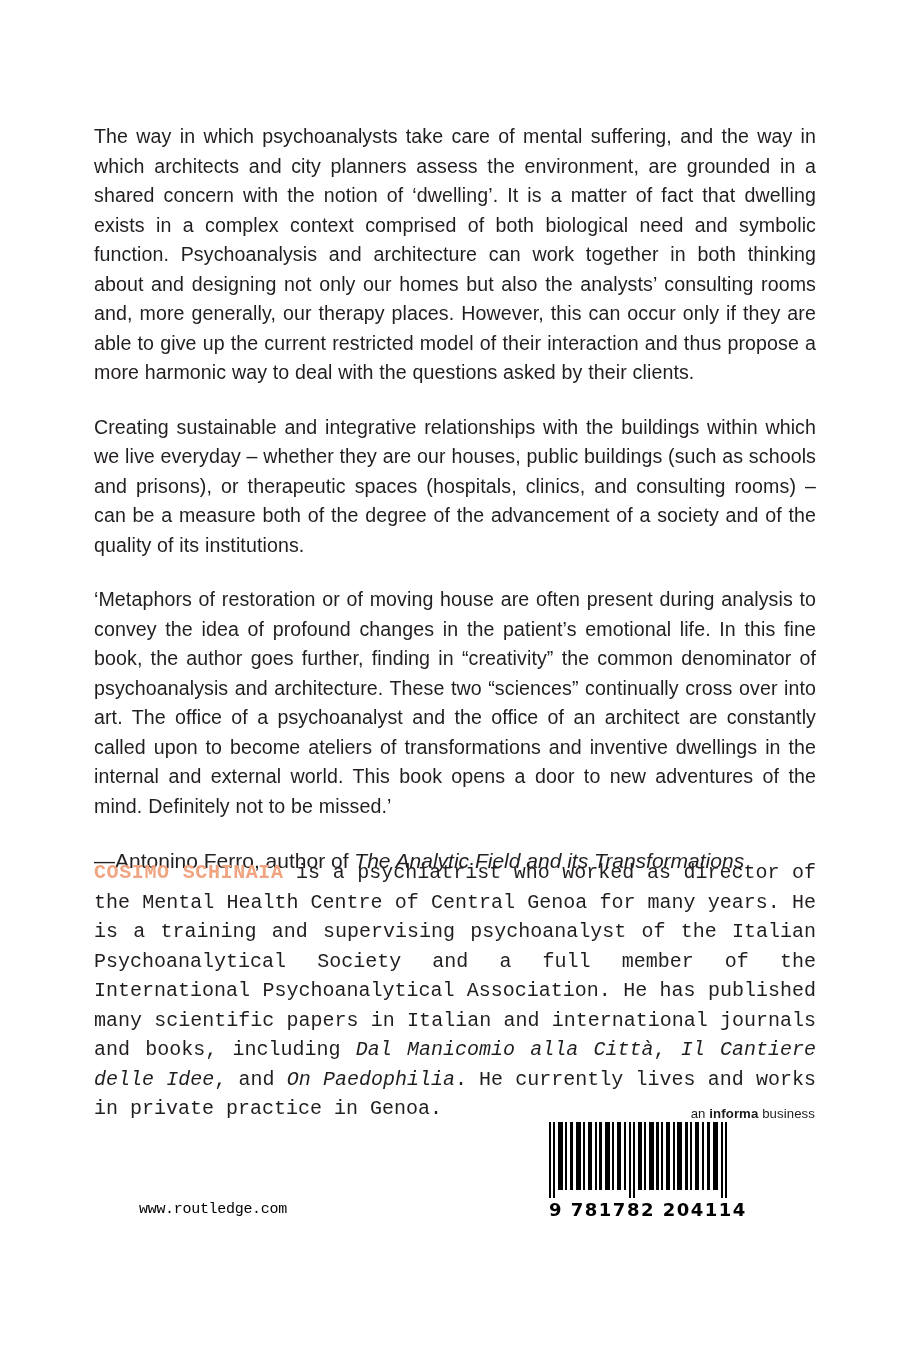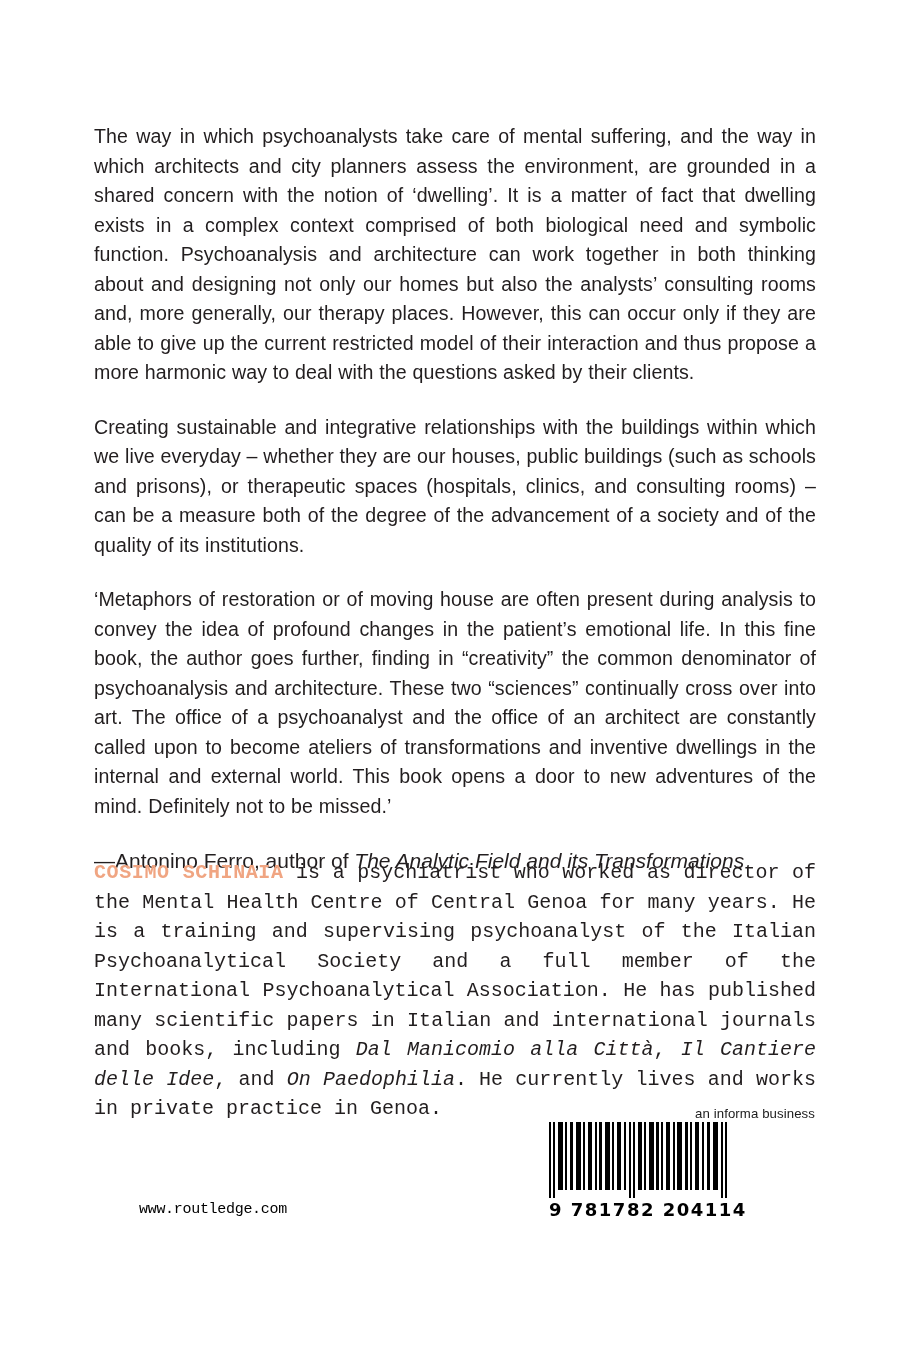--- a/index.html
+++ b/index.html
@@ -92,21 +92,21 @@
   
   .informa {
     position: absolute;
     right: 92px;
     top: 1106px;
     font-size: 13.2px;
     color: #1a1a1a;
     letter-spacing: 0.1px;
     white-space: nowrap;
   }
-  .informa b { font-weight: normal; }
+  .informa b { font-weight: bold; }
 
   
   .isbn-area {
     position: absolute;
     left: 549px;
     top: 1122px;
     width: 268px;
   }
   .isbn-text {
     font-family: "DejaVu Sans Mono", monospace;

